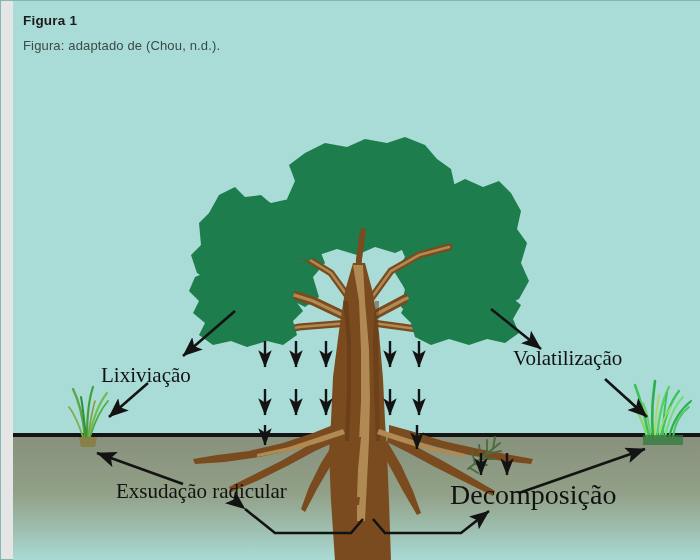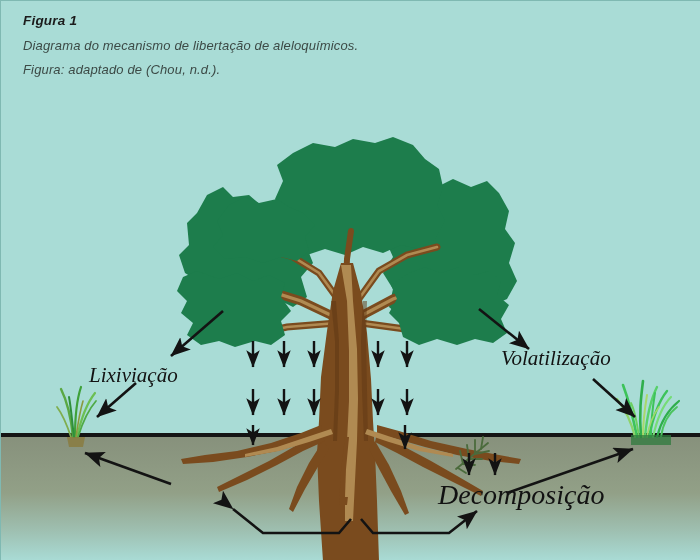--- a/index.html
+++ b/index.html
@@ -6,56 +6,54 @@
   body{
     width:700px;height:560px;overflow:hidden;
     font-family:"Liberation Sans",sans-serif;
     background:#a9dcd6;
   }
   #figure-root{
     position:relative;width:700px;height:560px;
     background:#e5e5e5;
     box-sizing:border-box;
     border:1px solid #7fb9b2;
-    font-style:italic;
   }
   #caption-block{
     position:absolute;left:22px;top:12px;width:600px;
     z-index:40;
   }
   #figure-label{
     font-size:13.5px;font-weight:bold;color:#1c1c1c;
     letter-spacing:.2px;margin:0 0 9px 0;
   }
   .caption-line{
     font-size:13px;color:#3c4a46;letter-spacing:.15px;
     margin:0 0 6px 0;line-height:1.35;
   }
-  #scene{position:absolute;left:0;top:0;width:616px;height:560px;}
+  #scene{position:absolute;left:12px;top:0;width:616px;height:560px;}
   .scene-svg{position:absolute;left:0;top:0;}
   .dlabel{
     position:absolute;
     font-family:"Liberation Serif",serif;
     color:#121212;
     white-space:nowrap;
     z-index:30;
   }
   #label-lixiviacao{left:88px;top:362px;font-size:21px;}
   #label-volatilizacao{left:500px;top:345px;font-size:21px;}
   #label-exsudacao{left:103px;top:478px;font-size:21px;}
   #label-decomposicao{left:437px;top:478px;font-size:28px;}
 </style>
 </head>
 <body>
 
 <div id="figure-root">
 
   <div id="caption-block">
     <div id="figure-label">Figura 1</div>
-    <div class="caption-line">Diagrama do mecanismo de libertação de aleloquímicos.</div>
     <div class="caption-line">Figura: adaptado de (Chou, n.d.).</div>
   </div>
 
   <div id="scene">
     <svg class="scene-svg" width="700" height="560" viewBox="0 0 700 560">
       <defs>
         <linearGradient id="soilGrad" x1="0" y1="0" x2="0" y2="1">
           <stop offset="0%" stop-color="#87917c"></stop>
           <stop offset="45%" stop-color="#92a087"></stop>
           <stop offset="75%" stop-color="#9ebfb0"></stop>
@@ -237,15 +235,16 @@
       </g>
 
       <g stroke="#131313" stroke-width="2.6" fill="none">
         <path d="M232,508 L262,532 L338,532 L350,518" marker-start="url(#ah)"></path>
         <path d="M360,518 L372,532 L448,532 L476,510" marker-end="url(#ah)"></path>
       </g>
     </svg>
 
     <div class="dlabel" id="label-lixiviacao">Lixiviação</div>
     <div class="dlabel" id="label-volatilizacao">Volatilização</div>
+    <div class="dlabel" id="label-exsudacao">Exsudação radicular</div>
     <div class="dlabel" id="label-decomposicao">Decomposição</div>
   </div>
 </div>
 
 </body></html>

